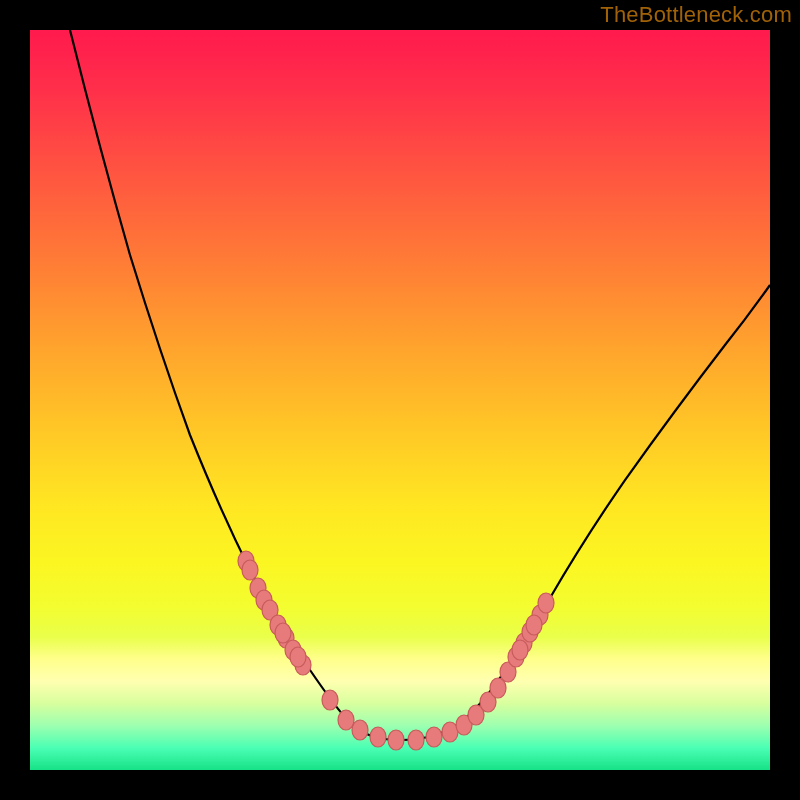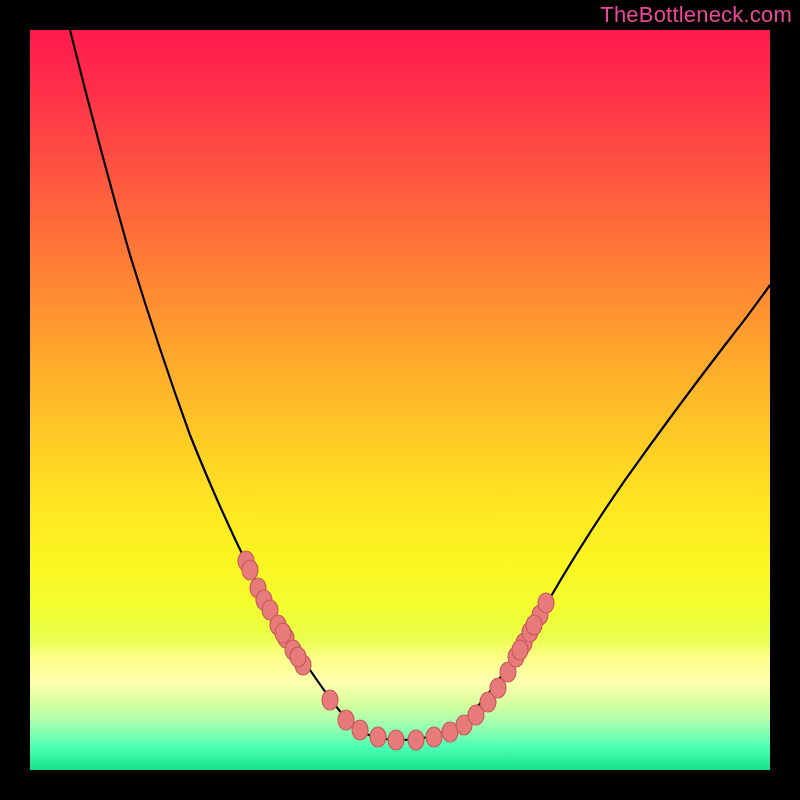--- a/index.html
+++ b/index.html
@@ -9,21 +9,21 @@
     width: 800px;
     height: 800px;
     background: #000;
   }
   .watermark {
     position: absolute;
     top: 2px;
     right: 8px;
     font-family: Arial, sans-serif;
     font-size: 22px;
-    color: #ec4899;
+    color: #a16207;
     letter-spacing: 0.2px;
     z-index: 10;
   }
   .plot {
     position: absolute;
     left: 30px;
     top: 30px;
     width: 740px;
     height: 740px;
     background: linear-gradient(to bottom,

